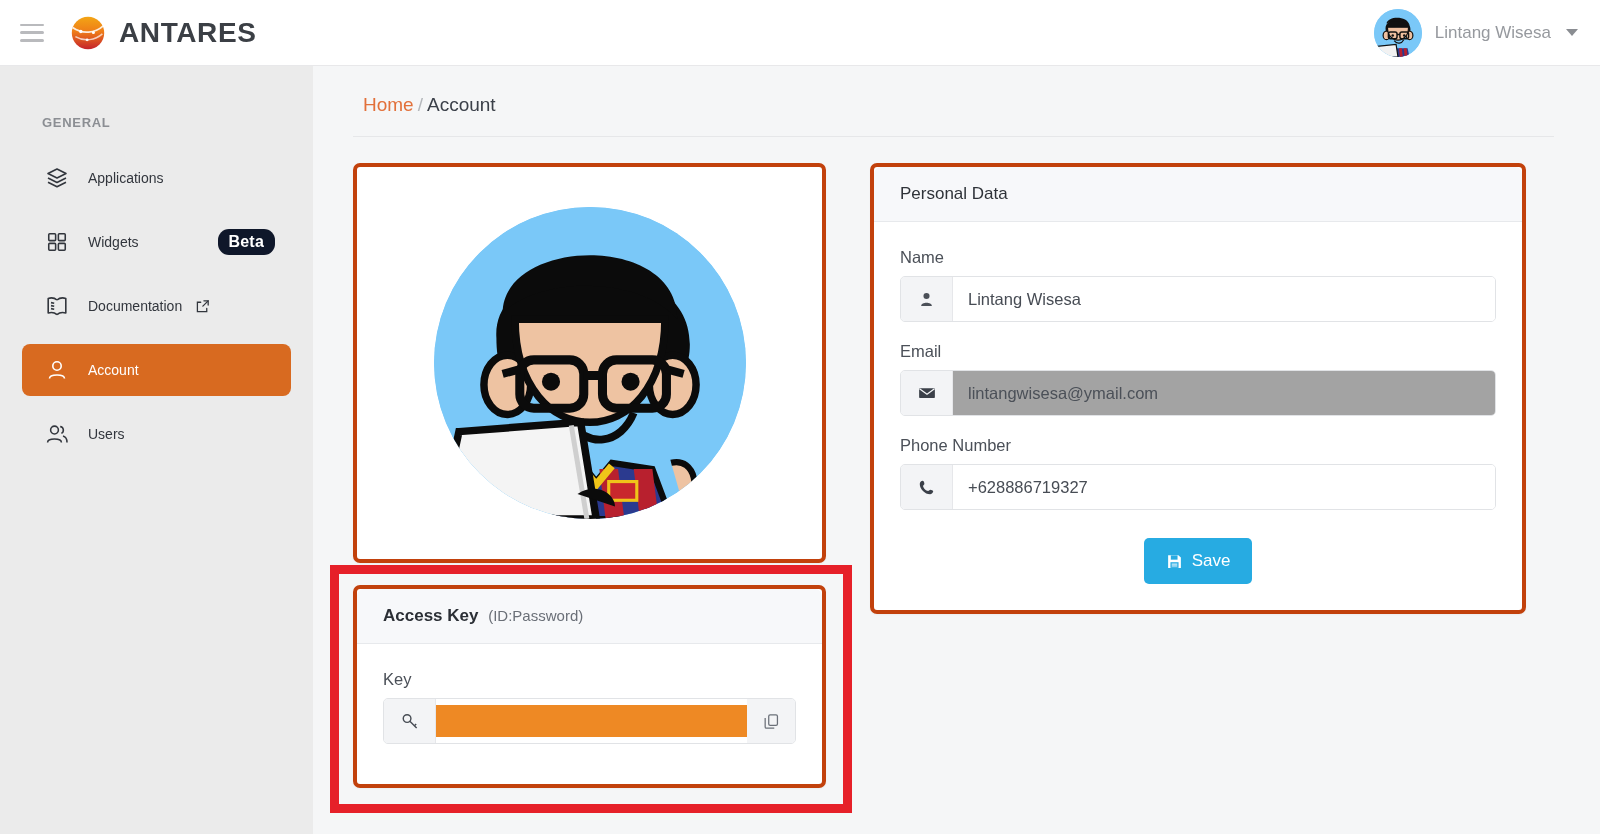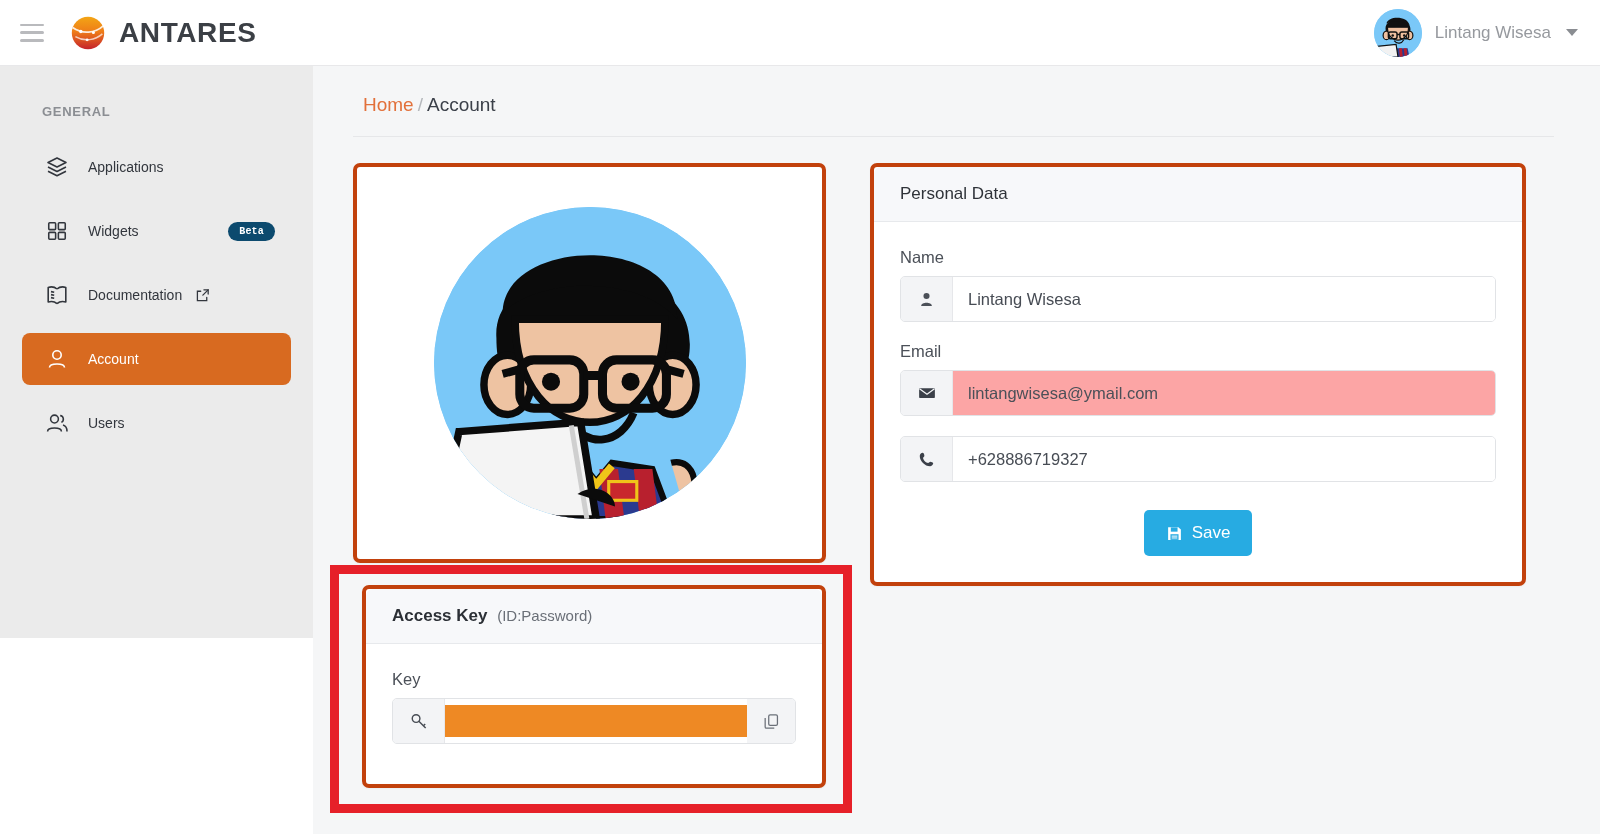--- a/index.html
+++ b/index.html
@@ -47,48 +47,47 @@
     width: 0; height: 0;
     border-left: 6px solid transparent;
     border-right: 6px solid transparent;
     border-top: 7px solid #8a8d92;
     margin-left: 2px;
   }
 
   
   .sidebar {
     position: absolute; top: 66px; left: 0;
-    width: 313px; height: 572px;
+    width: 313px; height: 768px;
     background: #ebebeb;
-    padding-top: 28px;
+    padding-top: 39px;
   }
   .sidebar-section-title {
     font-size: 13px; font-weight: bold; letter-spacing: 0.7px;
     color: #8b8e93; margin: 10px 0 22px 42px;
   }
   .nav-item {
     display: flex; align-items: center;
     height: 52px; margin: 0 22px 12px 22px;
     padding-left: 22px; border-radius: 8px;
     color: #32363d; cursor: pointer;
   }
   .nav-item.active { background: #d86a20; color: #ffffff; }
   .nav-icon {
     width: 26px; height: 26px;
     display: flex; align-items: center; justify-content: center;
     margin-right: 18px; flex: none;
   }
   .nav-label { font-size: 14px; }
   .beta-badge {
     margin-left: auto; margin-right: 16px;
-    background: #0c4a6e; color: #fff;
-    font-size: 10px; font-weight: bold;
+    background: #0f172a; color: #fff;
+    font-size: 16px; font-weight: bold;
     padding: 4px 11px; border-radius: 11px;
     letter-spacing: 0.2px;
-    font-family: Liberation Mono, monospace;
   }
   .ext-icon { margin-left: 12px; display: flex; align-items: center; }
 
   
   .main {
     position: absolute; top: 66px; left: 313px;
     width: 1287px; height: 768px;
     background: #f5f6f7;
     padding: 24px 46px 0 40px;
     overflow: hidden;
@@ -141,21 +140,21 @@
     width: 52px; background: #f3f4f6;
     display: flex; align-items: center; justify-content: center;
     border-right: 1px solid #e6e7ea; flex: none;
   }
   .input-field {
     flex: 1; border: none; outline: none;
     background: #ffffff; padding: 0 15px;
     font-family: "Liberation Sans", sans-serif;
     font-size: 16.5px; color: #474c54;
   }
-  .input-field.disabled { background: #fca5a5; color: #4b5058; }
+  .input-field.disabled { background: #a3a3a3; color: #4b5058; }
   .input-suffix {
     width: 48px; background: #f3f4f6;
     display: flex; align-items: center; justify-content: center;
     flex: none; cursor: pointer;
   }
   .redacted-bar {
     flex: 1; background: #ee8924; margin: 6px 0 6px 0;
   }
   .save-row { display: flex; justify-content: center; padding-top: 8px; }
   .btn-save {
@@ -170,21 +169,21 @@
   
   .annotation-box {
     position: absolute;
     left: 330px; top: 565px;
     width: 522px; height: 248px;
     border: 9px solid #e62029;
     background: transparent;
     z-index: 20;
     pointer-events: none;
   }
-  .accesskey-wrap { position: relative; margin-top: 22px; margin-left: 9px; }
+  .accesskey-wrap { position: relative; margin-top: 22px; }
 </style>
 </head>
 <body>
 
 <div class="header">
 
   <div class="hamburger">
     <span></span>
     <span></span>
     <span></span>
@@ -401,20 +400,21 @@
                 <svg width="18" height="18" viewBox="0 0 24 24" fill="#3b4049">
                   <path d="M2.5 5.5 H21.5 A1 1 0 0 1 22.5 6.5 V17.5 A1 1 0 0 1 21.5 18.5 H2.5 A1 1 0 0 1 1.5 17.5 V6.5 A1 1 0 0 1 2.5 5.5 Z"></path>
                   <path d="M2 6.4 L12 13.6 L22 6.4" fill="none" stroke="#f3f4f6" stroke-width="1.7"></path>
                 </svg>
               </span>
               <input class="input-field disabled" disabled="" value="lintangwisesa@ymail.com" style="">
             </div>
           </div>
 
           <div class="field-group">
+            <div class="field-label">Phone Number</div>
             <div class="input-group">
               <span class="input-prefix">
                 <svg width="17" height="17" viewBox="0 0 24 24" fill="#3b4049">
                   <path d="M6.6 2.5 C8 2.5, 9 5.2, 9 6.6 C9 8, 7.2 8.6, 7.2 9.8 C7.2 12.6, 11.4 16.8, 14.2 16.8 C15.4 16.8, 16 15, 17.4 15 C18.8 15, 21.5 16, 21.5 17.4 C21.5 19.6, 19 21.5, 17 21.5 C9.8 21.5, 2.5 14.2, 2.5 7 C2.5 5, 4.4 2.5, 6.6 2.5 Z"></path>
                 </svg>
               </span>
               <input class="input-field" value="+628886719327" style="">
             </div>
           </div>
 

